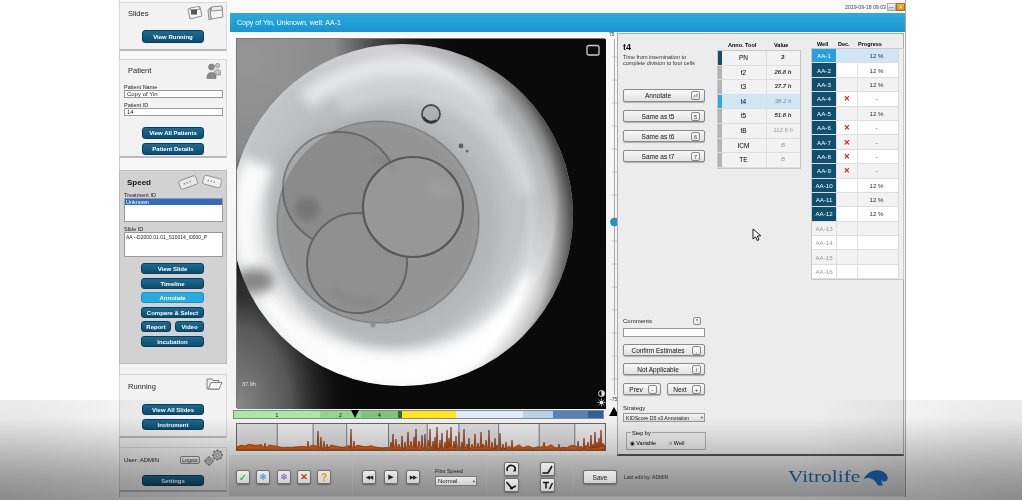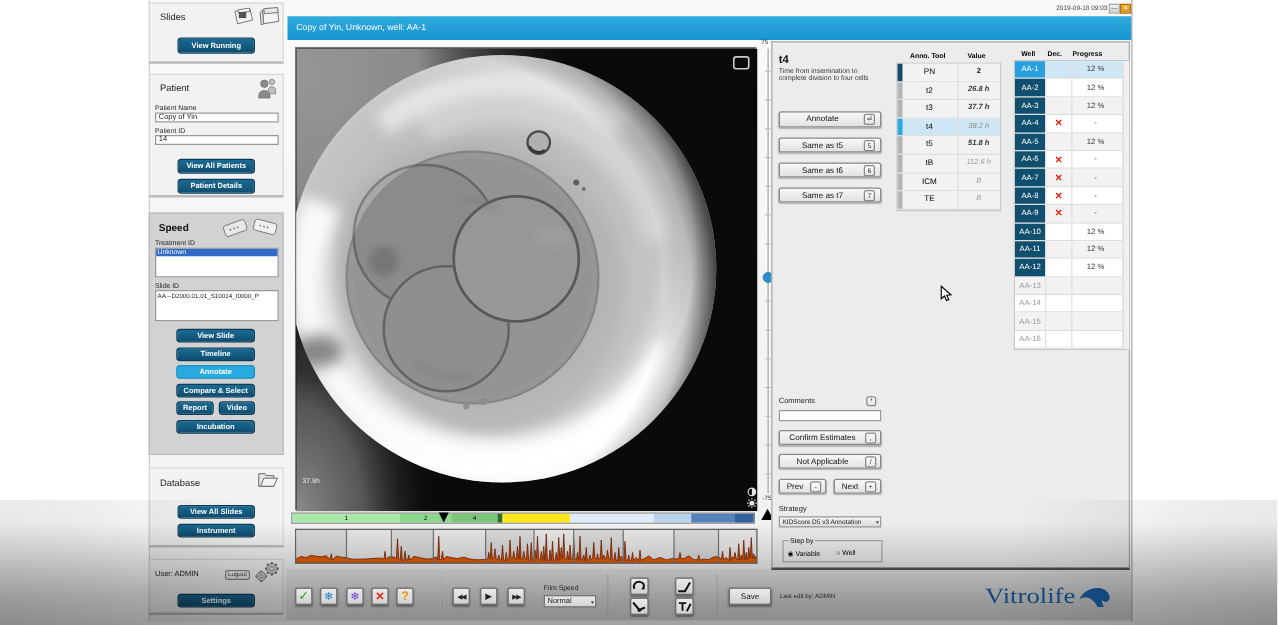--- a/index.html
+++ b/index.html
@@ -81,21 +81,21 @@
 <div class="abs" style="left:124px; top:232px; width:99px; height:25px; background:#fff; border:1px solid #999; font-size:5px; color:#222; padding:1px;">AA --D2000.01.01_S10014_I0000_P</div>
 <div class="abs btn" style="left:141px; top:263px; width:63px; height:11px;">View Slide</div>
 <div class="abs btn" style="left:141px; top:278px; width:63px; height:11px;">Timeline</div>
 <div class="abs btn" style="left:141px; top:292px; width:63px; height:11px; background:#29abe2; border-color:#1a8fc0;">Annotate</div>
 <div class="abs btn" style="left:141px; top:307px; width:63px; height:11px;">Compare &amp; Select</div>
 <div class="abs btn" style="left:141px; top:321px; width:30px; height:11px;">Report</div>
 <div class="abs btn" style="left:175px; top:321px; width:29px; height:11px;">Video</div>
 <div class="abs btn" style="left:141px; top:336px; width:63px; height:11px;">Incubation</div>
 
 <div class="abs panel" style="left:119px; top:374px; width:108px; height:64px;"></div>
-<div class="abs" style="left:128px; top:382px; font-size:7.5px; color:#222;">Database</div>
+<div class="abs" style="left:128px; top:382px; font-size:7.5px; color:#222;">Running</div>
 <svg class="abs" style="left:206px; top:378px;" width="17" height="13" viewBox="0 0 17 13">
   <path d="M1,3 L1,11 L13,11 L13,2.5 L7,2.5 L6,1 L1,1 Z" fill="#e8e8e8" stroke="#666" stroke-width="0.8"></path>
   <path d="M2.5,11 L5,4.5 L16,4.5 L13,11 Z" fill="#f4f4f4" stroke="#666" stroke-width="0.8"></path>
 </svg>
 <div class="abs btn" style="left:142px; top:404px; width:62px; height:11px;">View All Slides</div>
 <div class="abs btn" style="left:142px; top:419px; width:62px; height:11px;">Instrument</div>
 
 <div class="abs panel" style="left:119px; top:447px; width:108px; height:45px;"></div>
 <div class="abs lbl" style="left:124px; top:457px; font-size:6px;">User: ADMIN</div>
 <div class="abs key" style="left:180px; top:456px; width:20px; height:8px; font-size:5px;">Logout</div>

